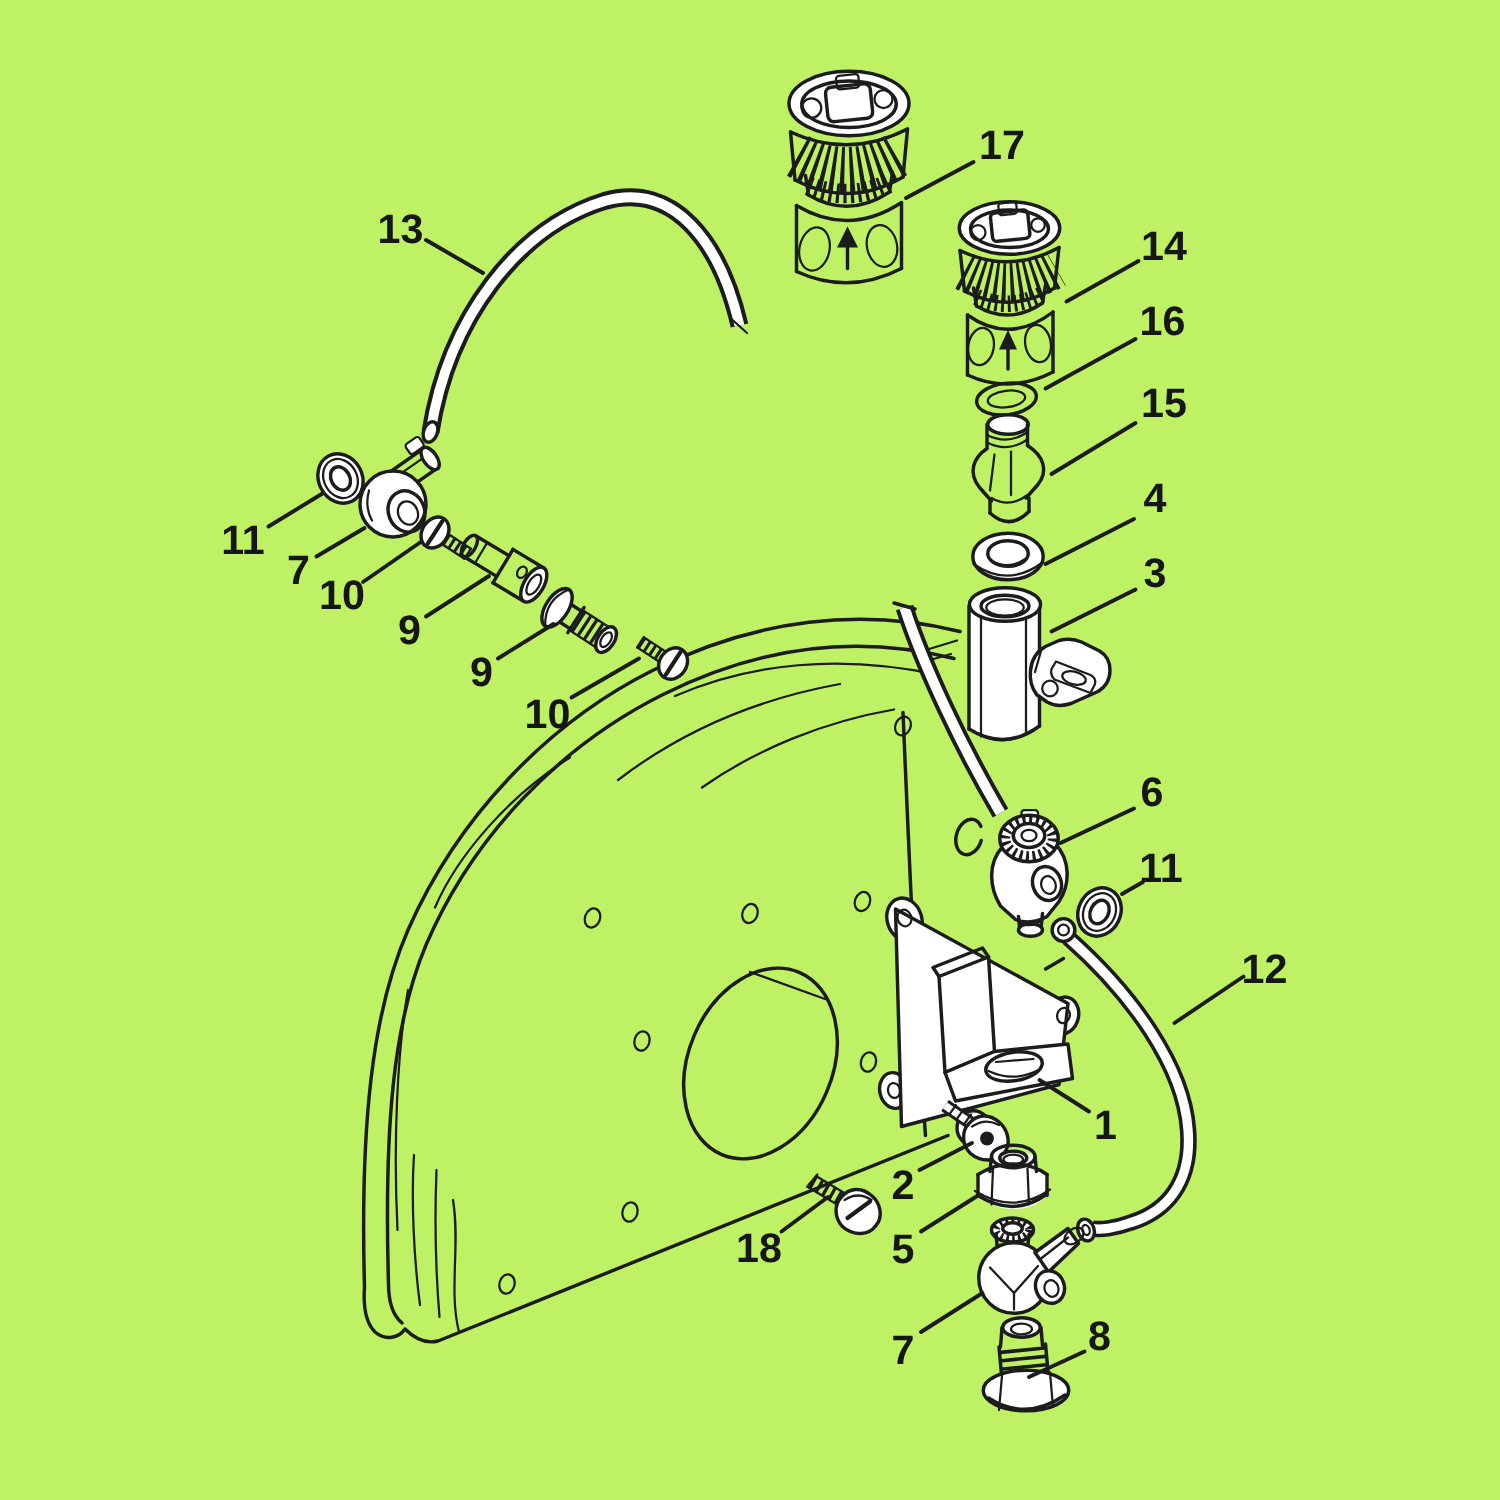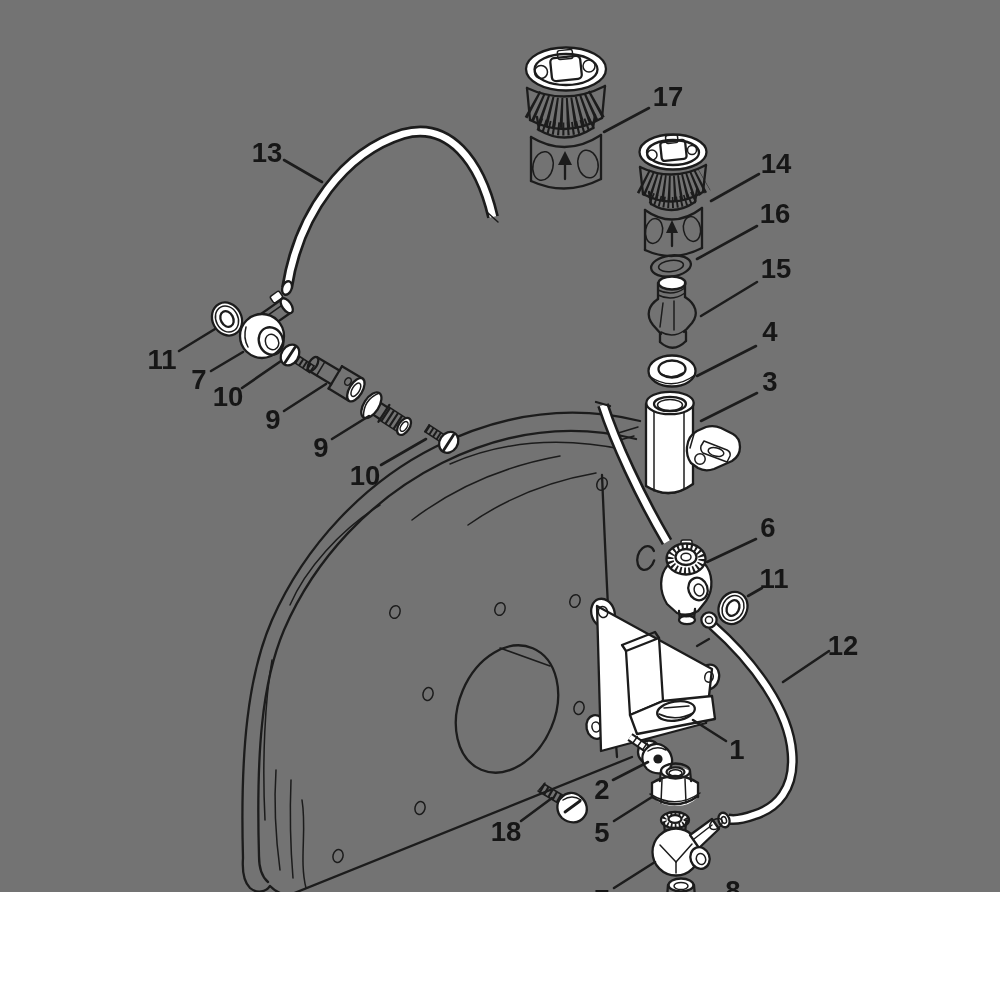--- a/index.html
+++ b/index.html
@@ -1,16 +1,16 @@
 <!DOCTYPE html>
 <html><head>
 <meta charset="utf-8">
 <style>
   html,body{margin:0;padding:0;background:#ffffff;}
-  .page{width:1000px;height:892px;background:#737373;position:relative;overflow:hidden;}
+  .page{width:1000px;height:1000px;background:#bef264;position:relative;overflow:hidden;}
   svg{display:block;}
   .st{stroke:#1c1c1c;fill:none;stroke-width:2.3;stroke-linecap:round;stroke-linejoin:round;}
   .wf{fill:#ffffff;}
   .bf{fill:#1c1c1c;stroke:none;}
   .thin{stroke-width:1.5;}
   .wide{stroke-width:2.8;}
   .hoseB{stroke:#1c1c1c;fill:none;stroke-linecap:butt;}
   .hoseW{stroke:#ffffff;fill:none;stroke-linecap:butt;}
   .leader{stroke:#1c1c1c;stroke-width:2.6;stroke-linecap:round;fill:none;}
   .lbl{font-family:"Liberation Sans", sans-serif;font-weight:bold;font-size:27.5px;fill:#161616;}

